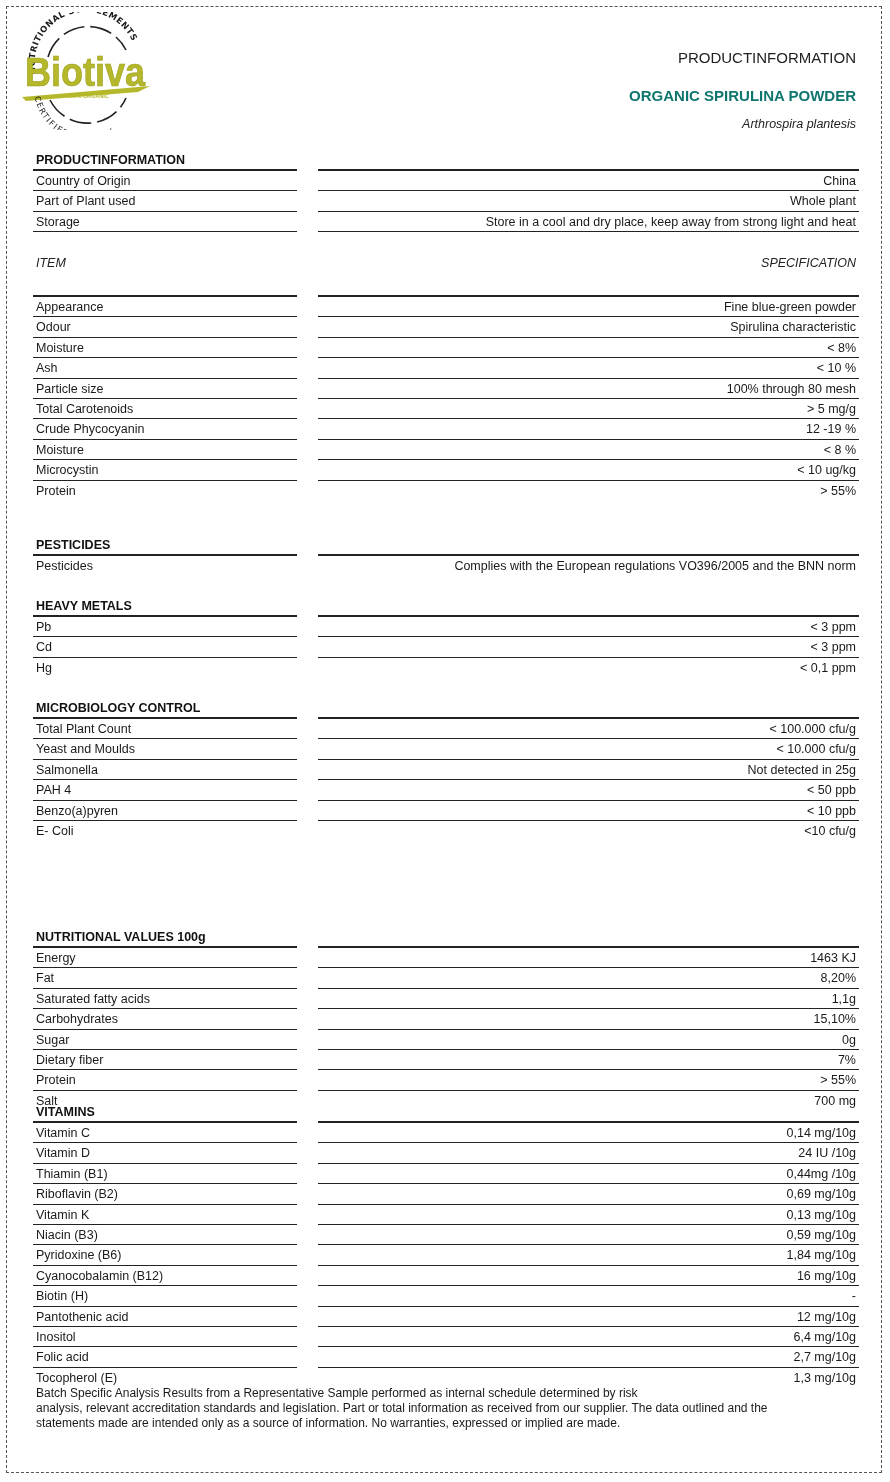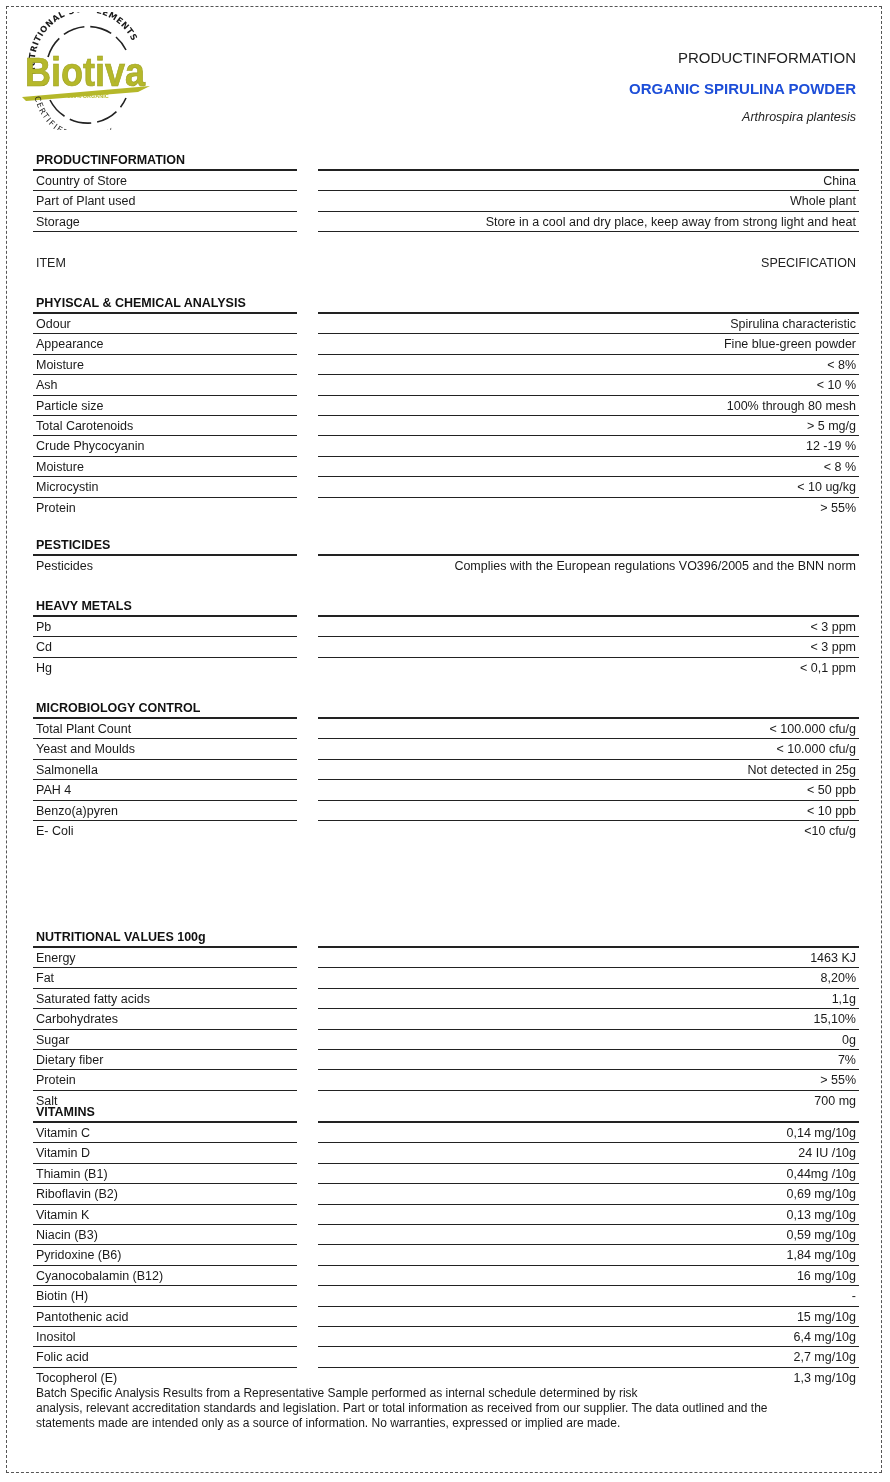--- a/index.html
+++ b/index.html
@@ -3,38 +3,38 @@
 <meta charset="utf-8">
 <style>
   html, body { margin:0; padding:0; background:#ffffff; }
   body { width:890px; height:1482px; position:relative; overflow:hidden;
          font-family:"Liberation Sans", sans-serif; color:#1a1a1a; }
   .page { position:absolute; left:6px; top:6px; width:876px; height:1467px;
           border:1px dashed #555; box-sizing:border-box; }
   .logo { position:absolute; left:18px; top:12px; width:135px; height:118px; }
   .hdr-right { position:absolute; right:34px; top:48px; text-align:right; }
   .hdr-title { font-size:15px; color:#222; line-height:20px; }
-  .hdr-product { font-size:15px; font-weight:bold; color:#1d4ed8; line-height:22px; margin-top:10px; }
+  .hdr-product { font-size:15px; font-weight:bold; color:#0f766e; line-height:22px; margin-top:17px; }
   .hdr-latin { font-size:12.5px; font-style:italic; color:#222; line-height:20px; margin-top:7px; }
 
   .section { position:absolute; left:33px; width:826px; }
   .sec-title { font-size:12.5px; font-weight:bold; height:17px; line-height:17px; padding-left:3px; color:#111; }
   .sec-rule { position:relative; height:2px; }
   .sec-rule .l, .sec-rule .r { position:absolute; top:0; height:2px; background:#222; }
   .l { left:0; width:264px; }
   .r { left:285px; width:541px; }
   .row { position:relative; height:20.4px; }
   .row .lab { position:absolute; left:3px; top:2px; font-size:12.5px; line-height:16px; color:#1a1a1a; white-space:nowrap; }
   .row .val { position:absolute; right:3px; top:2px; font-size:12.5px; line-height:16px; color:#1a1a1a; white-space:nowrap; text-align:right; }
   .row .ul, .row .ur { position:absolute; bottom:0; height:1px; background:#222; }
   .row .ul { left:0; width:264px; }
   .row .ur { left:285px; width:541px; }
   .row.keep .ul, .row.keep .ur { display:block; }
 
-  .colhead { position:absolute; left:33px; width:826px; top:256px; height:18px; font-size:12.5px; color:#222; }
+  .colhead { position:absolute; left:33px; width:826px; top:256px; height:18px; font-size:12.5px; font-style:italic; color:#222; }
   .colhead .item { position:absolute; left:3px; }
   .colhead .spec { position:absolute; right:3px; }
 
   .footer { position:absolute; left:36px; top:1386px; width:800px; font-size:12px; line-height:15px; color:#1a1a1a; }
 </style>
 </head>
 <body>
 
 <div class="page"></div>
 
@@ -62,21 +62,21 @@
   <div class="hdr-latin">Arthrospira plantesis</div>
 </div>
 
 <div class="section" style="top:152px;">
     <div class="sec-title">PRODUCTINFORMATION</div>
     <div class="sec-rule">
       <div class="l"></div>
       <div class="r"></div>
     </div>
     <div class="row">
-      <span class="lab">Country of Store</span>
+      <span class="lab">Country of Origin</span>
       <span class="val">China</span>
       <div class="ul"></div>
       <div class="ur"></div>
     </div>
     <div class="row">
       <span class="lab">Part of Plant used</span>
       <span class="val">Whole plant</span>
       <div class="ul"></div>
       <div class="ur"></div>
     </div>
@@ -87,38 +87,37 @@
       <div class="ur"></div>
     </div>
   </div>
 
 <div class="colhead">
   <span class="item">ITEM</span>
   <span class="spec">SPECIFICATION</span>
 </div>
 
 <div class="section" style="top:295px;">
-    <div class="sec-title">PHYISCAL &amp; CHEMICAL ANALYSIS</div>
-    <div class="sec-rule">
-      <div class="l"></div>
-      <div class="r"></div>
+    <div class="sec-rule">
+      <div class="l"></div>
+      <div class="r"></div>
+    </div>
+    <div class="row">
+      <span class="lab">Appearance</span>
+      <span class="val">Fine blue-green powder</span>
+      <div class="ul"></div>
+      <div class="ur"></div>
     </div>
     <div class="row">
       <span class="lab">Odour</span>
       <span class="val">Spirulina characteristic</span>
       <div class="ul"></div>
       <div class="ur"></div>
     </div>
     <div class="row">
-      <span class="lab">Appearance</span>
-      <span class="val">Fine blue-green powder</span>
-      <div class="ul"></div>
-      <div class="ur"></div>
-    </div>
-    <div class="row">
       <span class="lab">Moisture</span>
       <span class="val">&lt; 8%</span>
       <div class="ul"></div>
       <div class="ur"></div>
     </div>
     <div class="row">
       <span class="lab">Ash</span>
       <span class="val">&lt; 10 %</span>
       <div class="ul"></div>
       <div class="ur"></div>
@@ -341,21 +340,21 @@
       <div class="ur"></div>
     </div>
     <div class="row">
       <span class="lab">Biotin (H)</span>
       <span class="val">-</span>
       <div class="ul"></div>
       <div class="ur"></div>
     </div>
     <div class="row">
       <span class="lab">Pantothenic acid</span>
-      <span class="val">15 mg/10g</span>
+      <span class="val">12 mg/10g</span>
       <div class="ul"></div>
       <div class="ur"></div>
     </div>
     <div class="row">
       <span class="lab">Inositol</span>
       <span class="val">6,4 mg/10g</span>
       <div class="ul"></div>
       <div class="ur"></div>
     </div>
     <div class="row">

